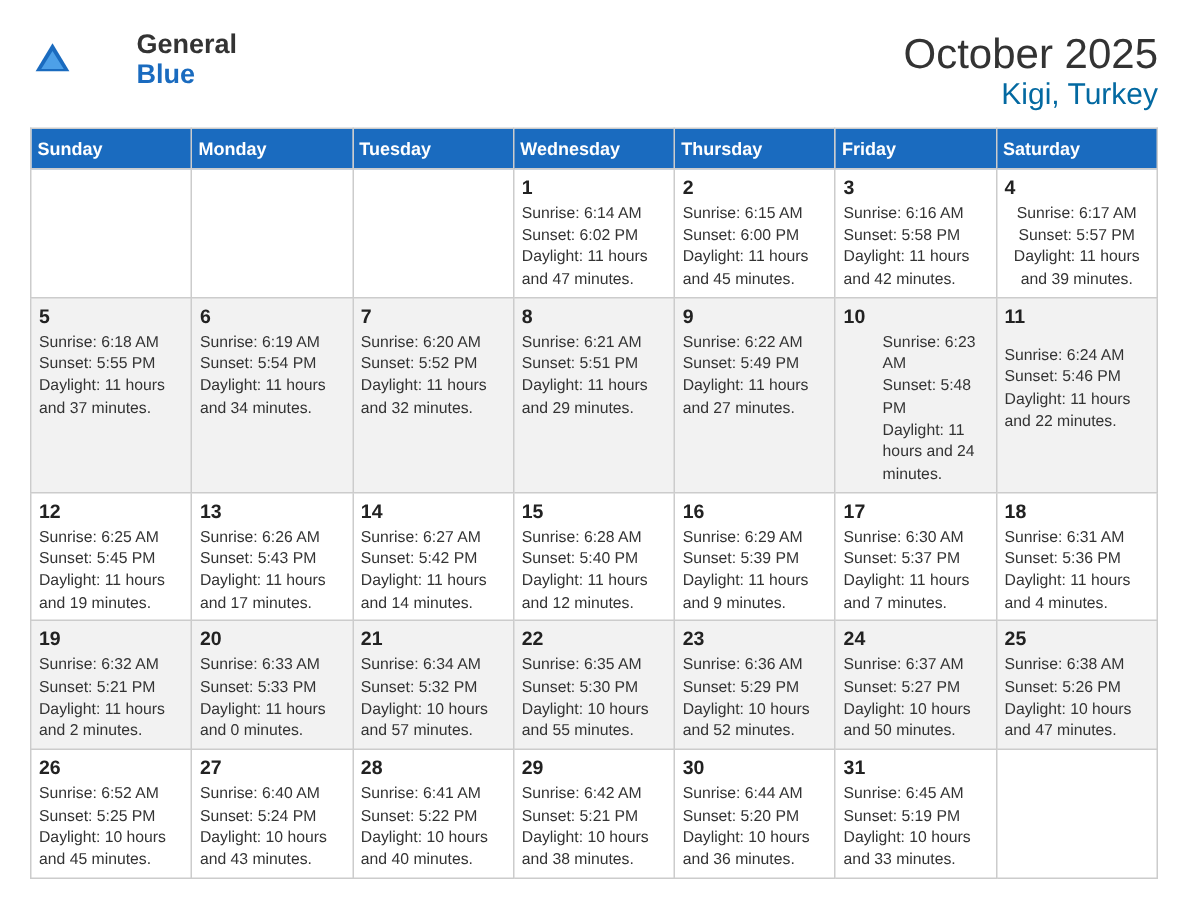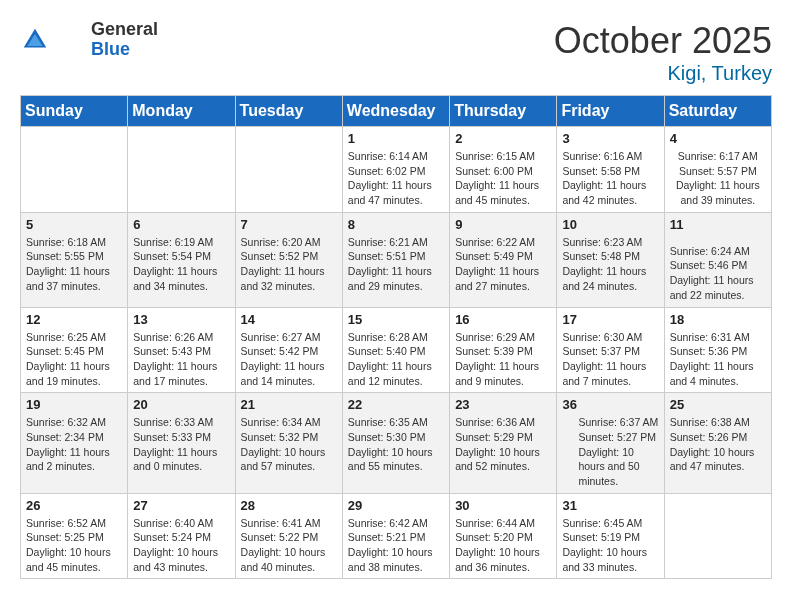--- a/index.html
+++ b/index.html
@@ -32,40 +32,40 @@
     .logo-blue { color: #1a6bbf; }
     .logo-icon {
       width: 30px;
       height: 30px;
       margin-right: 5px;
     }
     .title-block {
       text-align: right;
     }
     .month-title {
-      font-size: 36px;
+      font-size: 28px;
       color: #333;
       font-weight: normal;
     }
     .location {
       font-size: 20px;
       color: #0369a1;
       text-align: right;
     }
     .calendar {
       width: 100%;
       border-collapse: collapse;
       font-size: 11px;
     }
     .calendar th {
       background-color: #1a6bbf;
       color: #fff;
       padding: 6px 4px;
       text-align: left;
-      font-size: 16px;
+      font-size: 12px;
       font-weight: bold;
       border: 1px solid #ccc;
     }
     .calendar td {
       border: 1px solid #ccc;
       vertical-align: top;
       padding: 4px 5px;
       min-height: 80px;
       height: 85px;
       width: calc(100% / 7);
@@ -179,21 +179,21 @@
 Daylight: 11 hours and 29 minutes.</div>
         </td>
         <td>
           <div class="day-number">9</div>
           <div class="day-info" style="white-space: pre-line;">Sunrise: 6:22 AM
 Sunset: 5:49 PM
 Daylight: 11 hours and 27 minutes.</div>
         </td>
         <td>
           <div class="day-number">10</div>
-          <div class="day-info" style="white-space: pre-line;">Sunrise: 6:23 AM
+          <div class="day-info" style="white-space: pre-line; margin-left: 26px;">Sunrise: 6:23 AM
 Sunset: 5:48 PM
 Daylight: 11 hours and 24 minutes.</div>
         </td>
         <td>
           <div class="day-number">11</div>
           <div class="day-info" style="white-space: pre-line; margin-top: 12px;">Sunrise: 6:24 AM
 Sunset: 5:46 PM
 Daylight: 11 hours and 22 minutes.</div>
         </td>
       </tr>
@@ -238,21 +238,21 @@
           <div class="day-number">18</div>
           <div class="day-info" style="white-space: pre-line;">Sunrise: 6:31 AM
 Sunset: 5:36 PM
 Daylight: 11 hours and 4 minutes.</div>
         </td>
       </tr>
       <tr class="row-shaded">
         <td>
           <div class="day-number">19</div>
           <div class="day-info" style="white-space: pre-line;">Sunrise: 6:32 AM
-Sunset: 2:34 PM
+Sunset: 5:21 PM
 Daylight: 11 hours and 2 minutes.</div>
         </td>
         <td>
           <div class="day-number">20</div>
           <div class="day-info" style="white-space: pre-line;">Sunrise: 6:33 AM
 Sunset: 5:33 PM
 Daylight: 11 hours and 0 minutes.</div>
         </td>
         <td>
           <div class="day-number">21</div>
@@ -266,22 +266,22 @@
 Sunset: 5:30 PM
 Daylight: 10 hours and 55 minutes.</div>
         </td>
         <td>
           <div class="day-number">23</div>
           <div class="day-info" style="white-space: pre-line;">Sunrise: 6:36 AM
 Sunset: 5:29 PM
 Daylight: 10 hours and 52 minutes.</div>
         </td>
         <td>
-          <div class="day-number">36</div>
-          <div class="day-info" style="white-space: pre-line; margin-left: 16px;">Sunrise: 6:37 AM
+          <div class="day-number">24</div>
+          <div class="day-info" style="white-space: pre-line;">Sunrise: 6:37 AM
 Sunset: 5:27 PM
 Daylight: 10 hours and 50 minutes.</div>
         </td>
         <td>
           <div class="day-number">25</div>
           <div class="day-info" style="white-space: pre-line;">Sunrise: 6:38 AM
 Sunset: 5:26 PM
 Daylight: 10 hours and 47 minutes.</div>
         </td>
       </tr>

